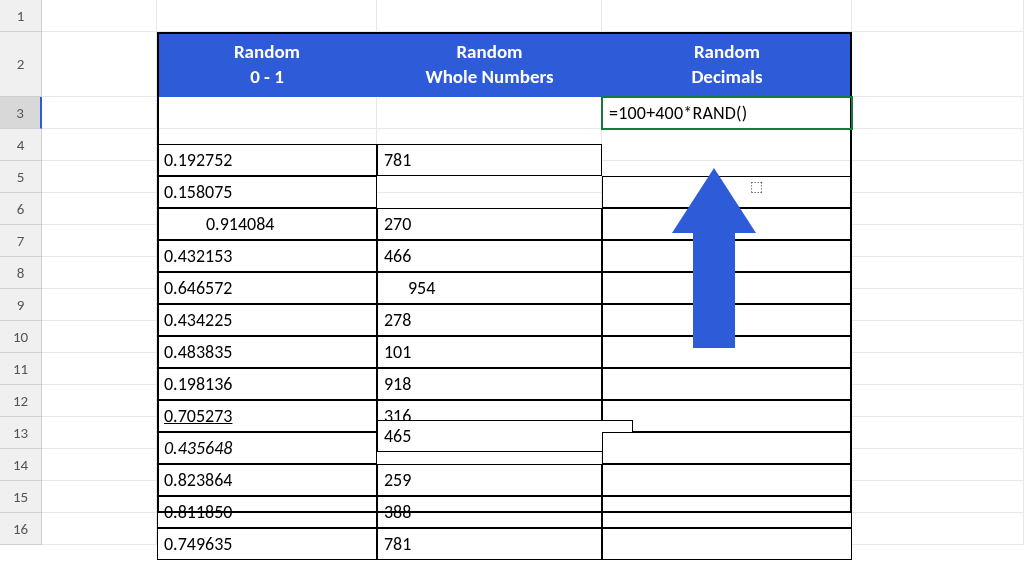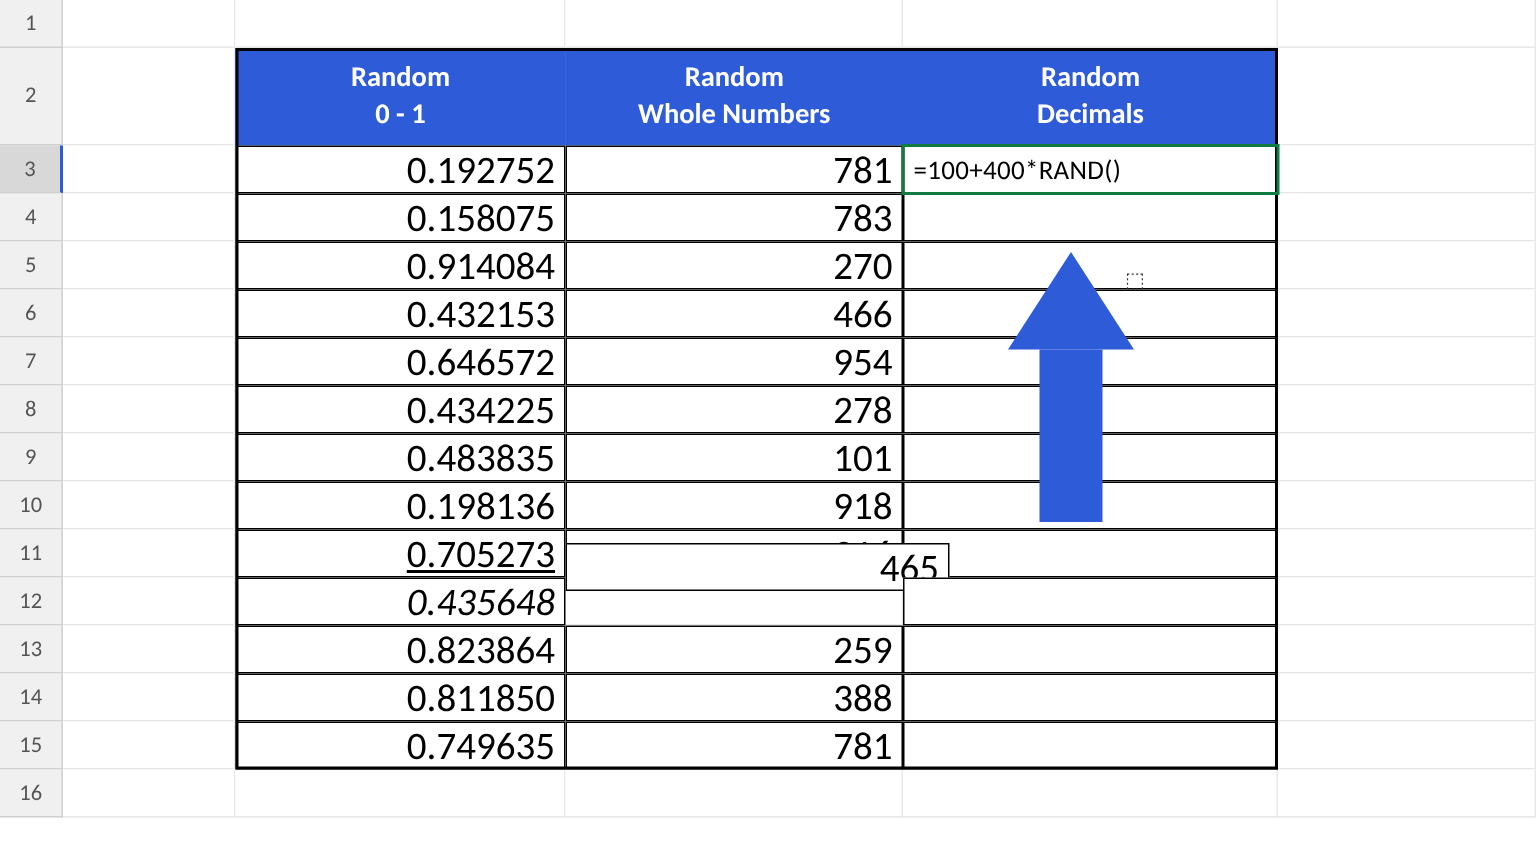--- a/index.html
+++ b/index.html
@@ -41,23 +41,24 @@
       border-right: 1px solid #e8e8e8;
       border-bottom: 1px solid #e8e8e8;
       display: flex;
       align-items: center;
       padding: 0 6px;
       font-size: 18px;
       background: #fff;
     }
     .data-cell {
       border: 1px solid #000;
-      justify-content: flex-end;
-      font-size: 26px;
+      justify-content: flex-start;
+      font-size: 18px;
       font-weight: 500;
+      margin-top: 47px;
     }
     .header-cell {
       background: #2e5bd8;
       color: #fff;
       font-weight: bold;
       font-size: 19px;
       justify-content: center;
       text-align: center;
       border: 1px solid #2e5bd8;
       line-height: 1.3;
@@ -228,23 +229,20 @@
       </div>
       <div class="cell data-cell" style="left: 335px; top: 97px; width: 225px; height: 32px;">
         <span>781</span>
       </div>
       <div class="cell formula-cell" style="left: 560px; top: 97px; width: 250px; height: 32px;">
         <span>=100+400*RAND()</span>
       </div>
       <div class="cell data-cell" style="left: 115px; top: 129px; width: 220px; height: 32px;">
         <span>0.158075</span>
       </div>
-      <div class="cell data-cell" style="left: 335px; top: 129px; width: 225px; height: 32px;">
-        <span>783</span>
-      </div>
       <div class="cell data-cell" style="left: 560px; top: 129px; width: 250px; height: 32px;"></div>
       <div class="cell data-cell" style="left: 115px; top: 161px; width: 220px; height: 32px; padding-left: 48px;">
         <span>0.914084</span>
       </div>
       <div class="cell data-cell" style="left: 335px; top: 161px; width: 225px; height: 32px;">
         <span>270</span>
       </div>
       <div class="cell data-cell" style="left: 560px; top: 161px; width: 250px; height: 32px;"></div>
       <div class="cell data-cell" style="left: 115px; top: 193px; width: 220px; height: 32px;">
         <span>0.432153</span>
@@ -284,21 +282,21 @@
       <div class="cell data-cell" style="left: 115px; top: 353px; width: 220px; height: 32px; text-decoration: underline;">
         <span>0.705273</span>
       </div>
       <div class="cell data-cell" style="left: 335px; top: 353px; width: 225px; height: 32px;">
         <span>316</span>
       </div>
       <div class="cell data-cell" style="left: 560px; top: 353px; width: 250px; height: 32px;"></div>
       <div class="cell data-cell" style="left: 115px; top: 385px; width: 220px; height: 32px; font-style: italic;">
         <span>0.435648</span>
       </div>
-      <div class="cell data-cell" style="left: 335px; top: 362px; width: 256px; height: 32px;">
+      <div class="cell data-cell" style="left: 335px; top: 373px; width: 256px; height: 32px;">
         <span>465</span>
       </div>
       <div class="cell data-cell" style="left: 560px; top: 385px; width: 250px; height: 32px;"></div>
       <div class="cell data-cell" style="left: 115px; top: 417px; width: 220px; height: 32px;">
         <span>0.823864</span>
       </div>
       <div class="cell data-cell" style="left: 335px; top: 417px; width: 225px; height: 32px;">
         <span>259</span>
       </div>
       <div class="cell data-cell" style="left: 560px; top: 417px; width: 250px; height: 32px;"></div>

